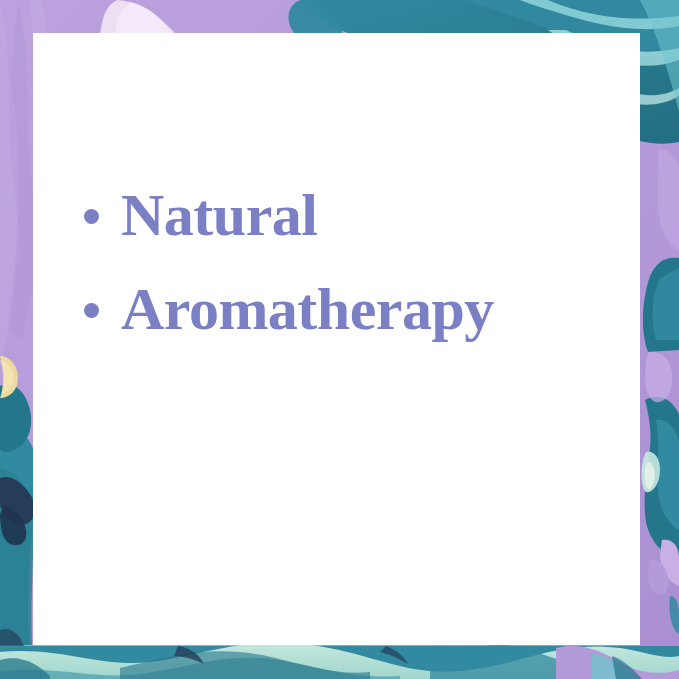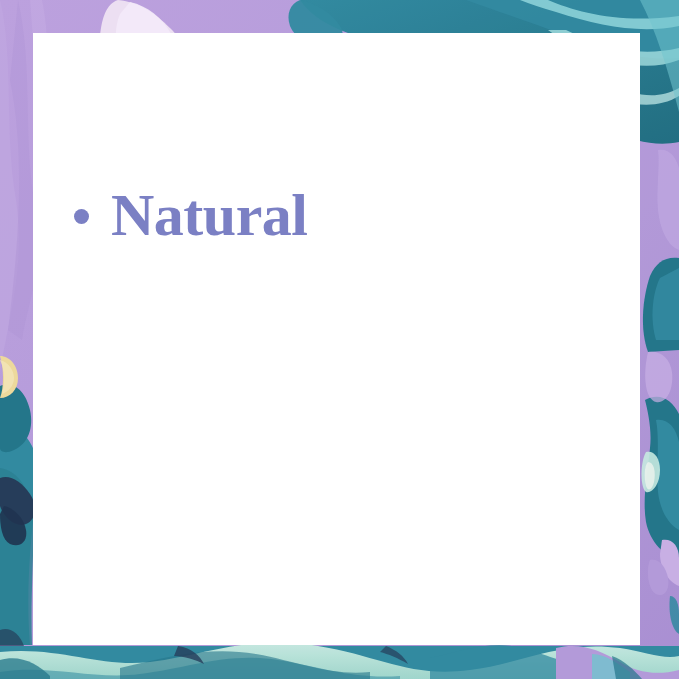--- a/index.html
+++ b/index.html
@@ -30,21 +30,21 @@
     left: 33px;
     top: 33px;
     width: 607px;
     height: 612px;
     background: #ffffff;
   }
 
   
   .feature-list {
     position: absolute;
-    left: 74px;
+    left: 84px;
     top: 168px;
     width: 520px;
     list-style: none;
     margin: 0;
     padding: 0;
   }
   .feature-item {
     display: flex;
     align-items: center;
     height: 94px;
@@ -153,15 +153,19 @@
     </svg>
   </div>
 
   <div class="card"></div>
 
   <ul class="feature-list">
     <li class="feature-item">
       <span class="bullet"></span>
       <span class="feature-text">Natural</span>
     </li>
+    <li class="feature-item">
+      <span class="bullet"></span>
+      <span class="feature-text">Aromatherapy</span>
+    </li>
   </ul>
 
 </div>
 
 </body></html>

